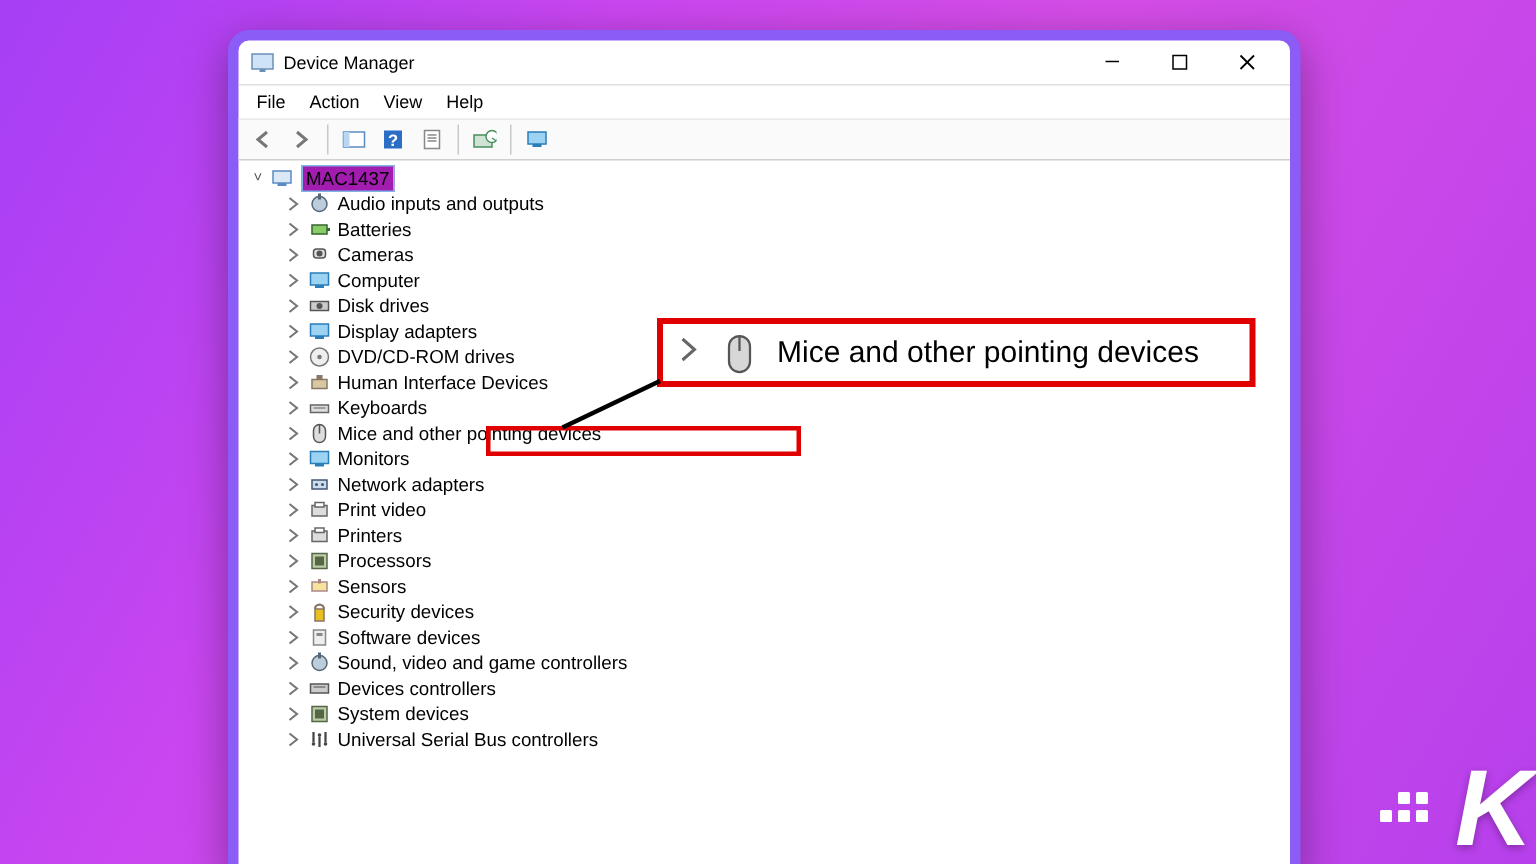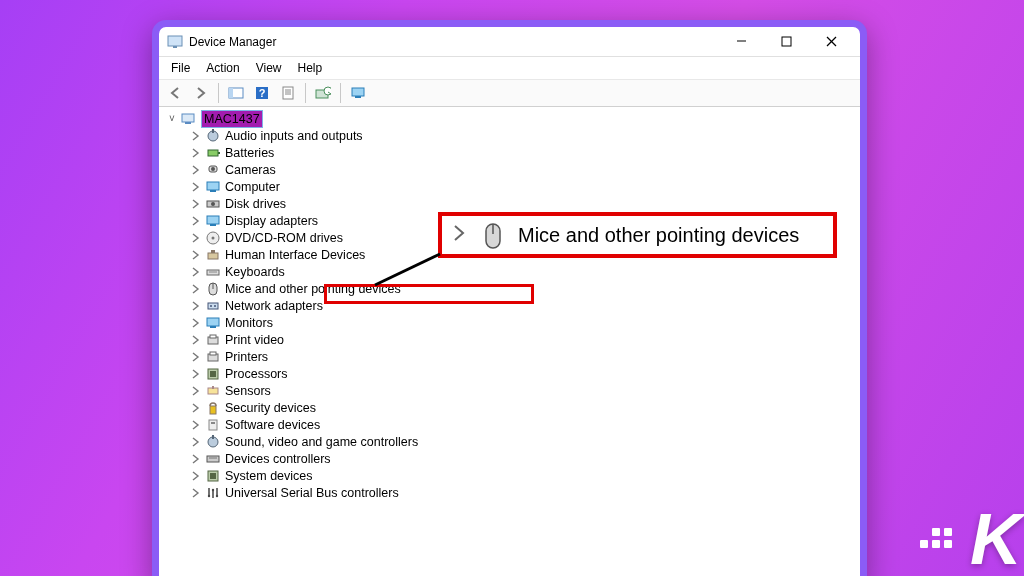--- a/index.html
+++ b/index.html
@@ -364,40 +364,40 @@
         <span>Mice and other pointing devices</span>
       </div>
       <div class="node child">
         <span class="expander">
           <svg width="10" height="10">
             <path d="M2 1 L7 5 L2 9" fill="none" stroke="#777" stroke-width="1.4"></path>
           </svg>
         </span>
         <span class="dev-icon">
           <svg width="16" height="16">
+            <rect x="2" y="3" width="12" height="8" fill="#9cd3f3" stroke="#2a7eb8"></rect>
+            <rect x="5" y="11" width="6" height="2" fill="#2a7eb8"></rect>
+          </svg>
+        </span>
+        <span>Monitors</span>
+      </div>
+      <div class="node child">
+        <span class="expander">
+          <svg width="10" height="10">
+            <path d="M2 1 L7 5 L2 9" fill="none" stroke="#777" stroke-width="1.4"></path>
+          </svg>
+        </span>
+        <span class="dev-icon">
+          <svg width="16" height="16">
             <rect x="3" y="5" width="10" height="6" fill="#cde" stroke="#457"></rect>
             <circle cx="6" cy="8" r="1" fill="#457"></circle>
             <circle cx="10" cy="8" r="1" fill="#457"></circle>
           </svg>
         </span>
         <span>Network adapters</span>
-      </div>
-      <div class="node child">
-        <span class="expander">
-          <svg width="10" height="10">
-            <path d="M2 1 L7 5 L2 9" fill="none" stroke="#777" stroke-width="1.4"></path>
-          </svg>
-        </span>
-        <span class="dev-icon">
-          <svg width="16" height="16">
-            <rect x="2" y="3" width="12" height="8" fill="#9cd3f3" stroke="#2a7eb8"></rect>
-            <rect x="5" y="11" width="6" height="2" fill="#2a7eb8"></rect>
-          </svg>
-        </span>
-        <span>Monitors</span>
       </div>
       <div class="node child">
         <span class="expander">
           <svg width="10" height="10">
             <path d="M2 1 L7 5 L2 9" fill="none" stroke="#777" stroke-width="1.4"></path>
           </svg>
         </span>
         <span class="dev-icon">
           <svg width="16" height="16">
             <rect x="3" y="5" width="10" height="7" fill="#ddd" stroke="#666"></rect>

